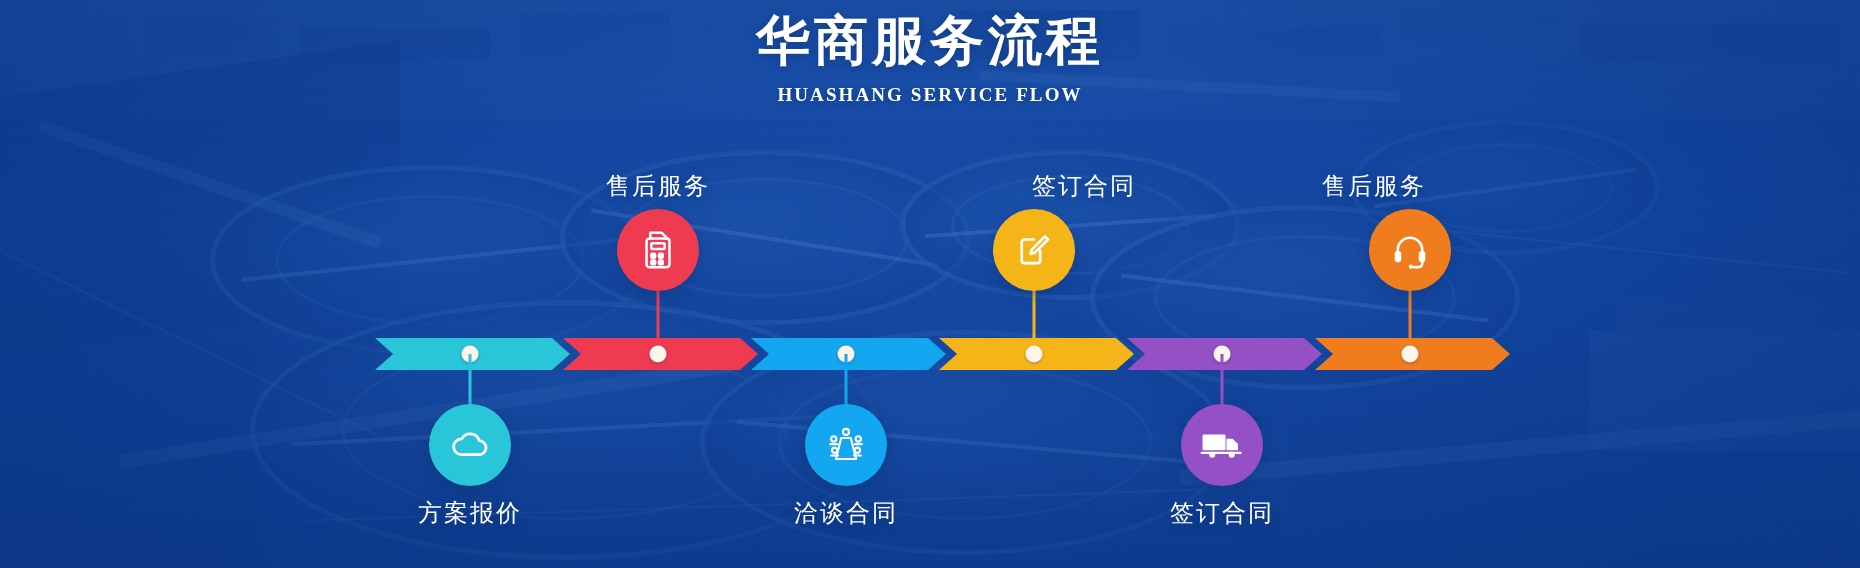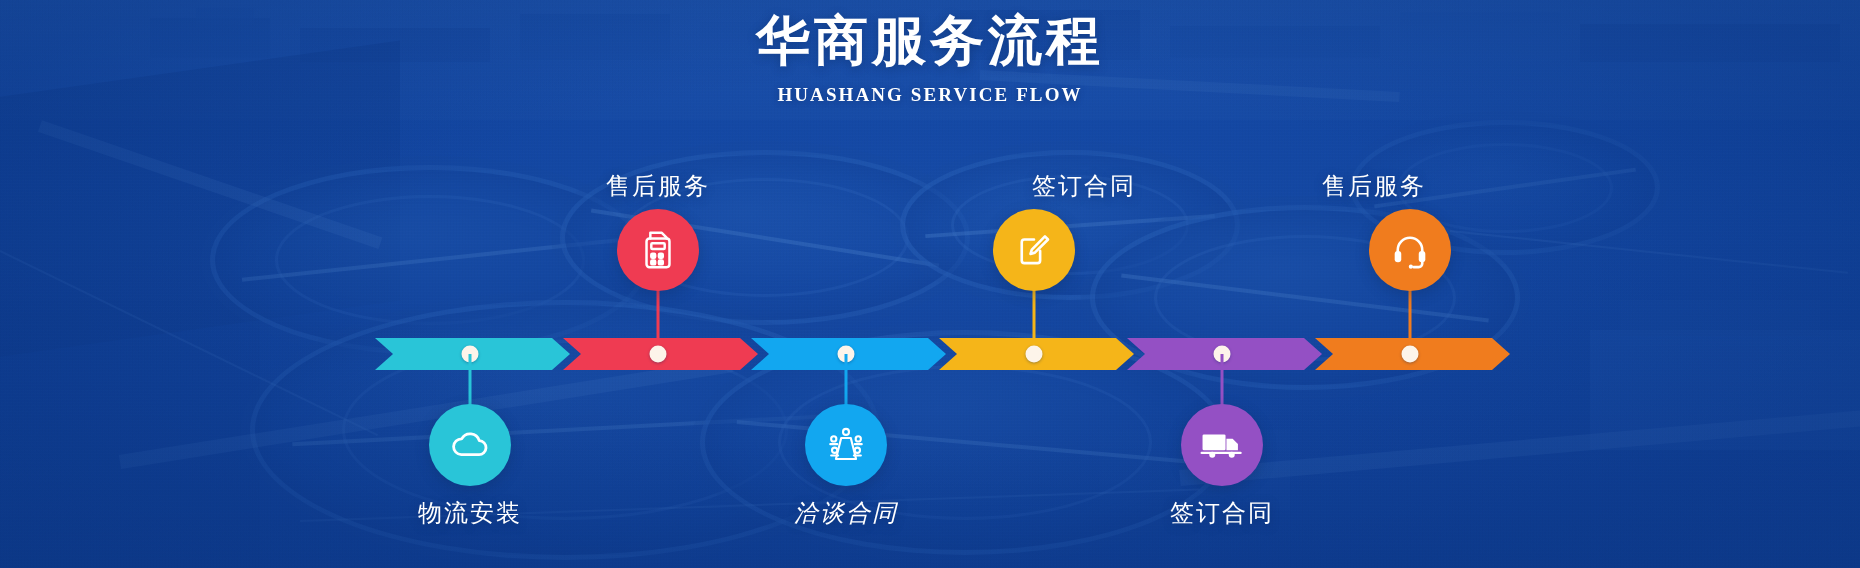--- a/index.html
+++ b/index.html
@@ -204,21 +204,21 @@
     </div>
 
     <div class="stem" style="left:470px;top:354px;height:72px;background:#29c5d8;"></div>
     <div class="node" style="left:470px;top:404px;background:#29c5d8;">
       <span>
         <svg width="42" height="42" viewBox="0 0 48 48" fill="none" stroke="#ffffff" stroke-width="3.2" stroke-linecap="round" stroke-linejoin="round">
           <path d="M14 35h20a8 8 0 0 0 .6-16A11 11 0 0 0 14.5 17 9 9 0 0 0 14 35Z"></path>
         </svg>
       </span>
     </div>
-    <div class="nlabel" style="left:470px;top:497px;">物流安装</div>
+    <div class="nlabel" style="left:470px;top:497px;">方案报价</div>
 
     <div class="stem" style="left:658px;top:285px;height:60px;background:#ef3b52;"></div>
     <div class="node" style="left:658px;top:209px;background:#ef3b52;">
       <span>
         <svg width="40" height="44" viewBox="0 0 40 46" fill="none" stroke="#ffffff" stroke-width="2.6" stroke-linecap="round" stroke-linejoin="round">
           <path d="M12 11V5h12l5 5v1"></path>
           <rect x="8" y="11" width="24" height="30" rx="3"></rect>
           <rect x="13" y="16" width="14" height="6" rx="1"></rect>
           <rect x="13" y="27" width="4" height="4" rx="1" fill="#ffffff"></rect>
           <rect x="21" y="27" width="4" height="4" rx="1" fill="#ffffff"></rect>
@@ -236,21 +236,21 @@
           <circle cx="24" cy="9" r="3.4"></circle>
           <circle cx="10" cy="17" r="3"></circle>
           <circle cx="38" cy="17" r="3"></circle>
           <circle cx="11" cy="30" r="3"></circle>
           <circle cx="37" cy="30" r="3"></circle>
           <path d="M18.5 16h11l6 24h-23l6-24Z"></path>
           <path d="M6 23h8M34 23h8M7 36h8M33 36h8"></path>
         </svg>
       </span>
     </div>
-    <div class="nlabel" style="left:846px;top:497px;font-style:italic;">洽谈合同</div>
+    <div class="nlabel" style="left:846px;top:497px;">洽谈合同</div>
 
     <div class="stem" style="left:1034px;top:285px;height:60px;background:#f5b519;"></div>
     <div class="node" style="left:1034px;top:209px;background:#f5b519;">
       <span>
         <svg width="42" height="42" viewBox="0 0 48 48" fill="none" stroke="#ffffff" stroke-width="3" stroke-linecap="round" stroke-linejoin="round">
           <path d="M31 25v11a3 3 0 0 1-3 3H13a3 3 0 0 1-3-3V15a3 3 0 0 1 3-3h11"></path>
           <path d="M36.5 8.5 40 12l-15 15-5 1.5 1.5-5 15-15Z"></path>
         </svg>
       </span>
     </div>

